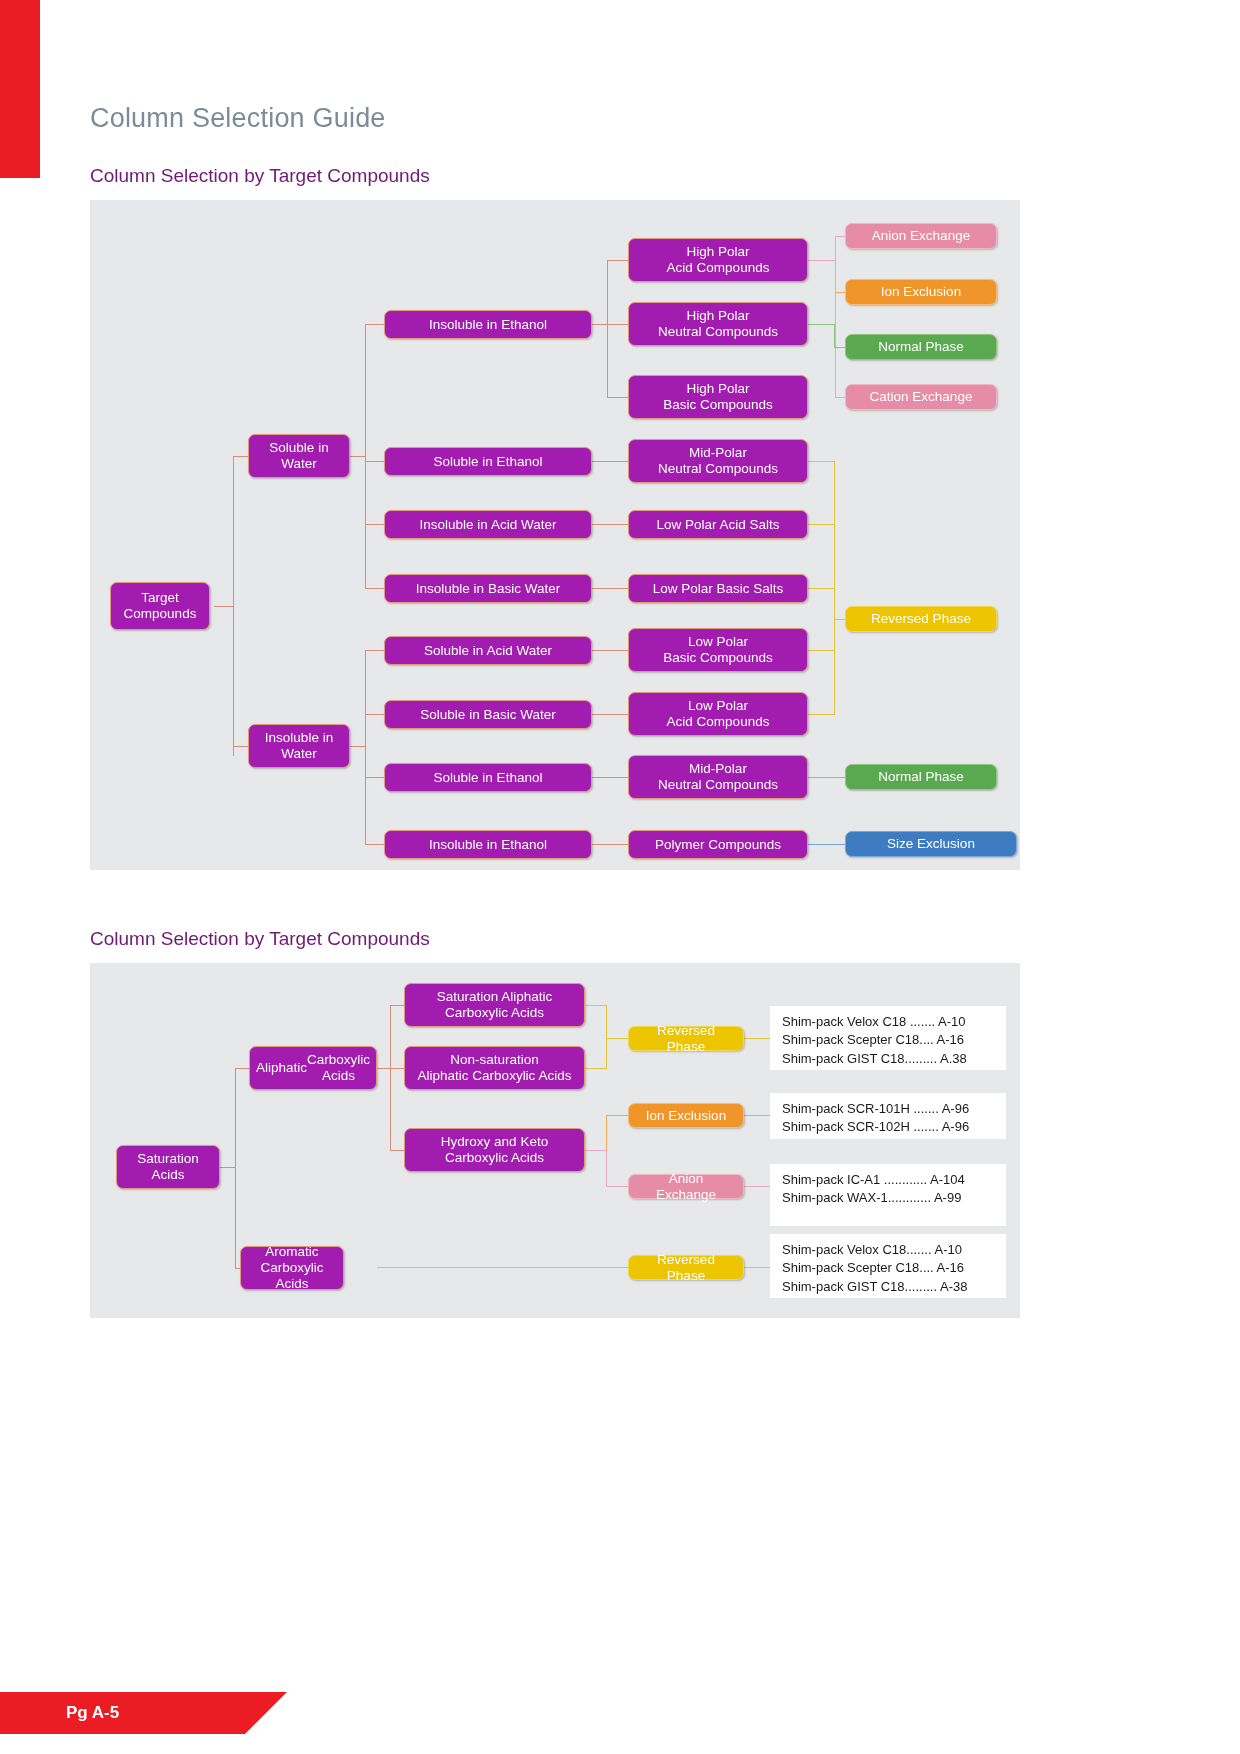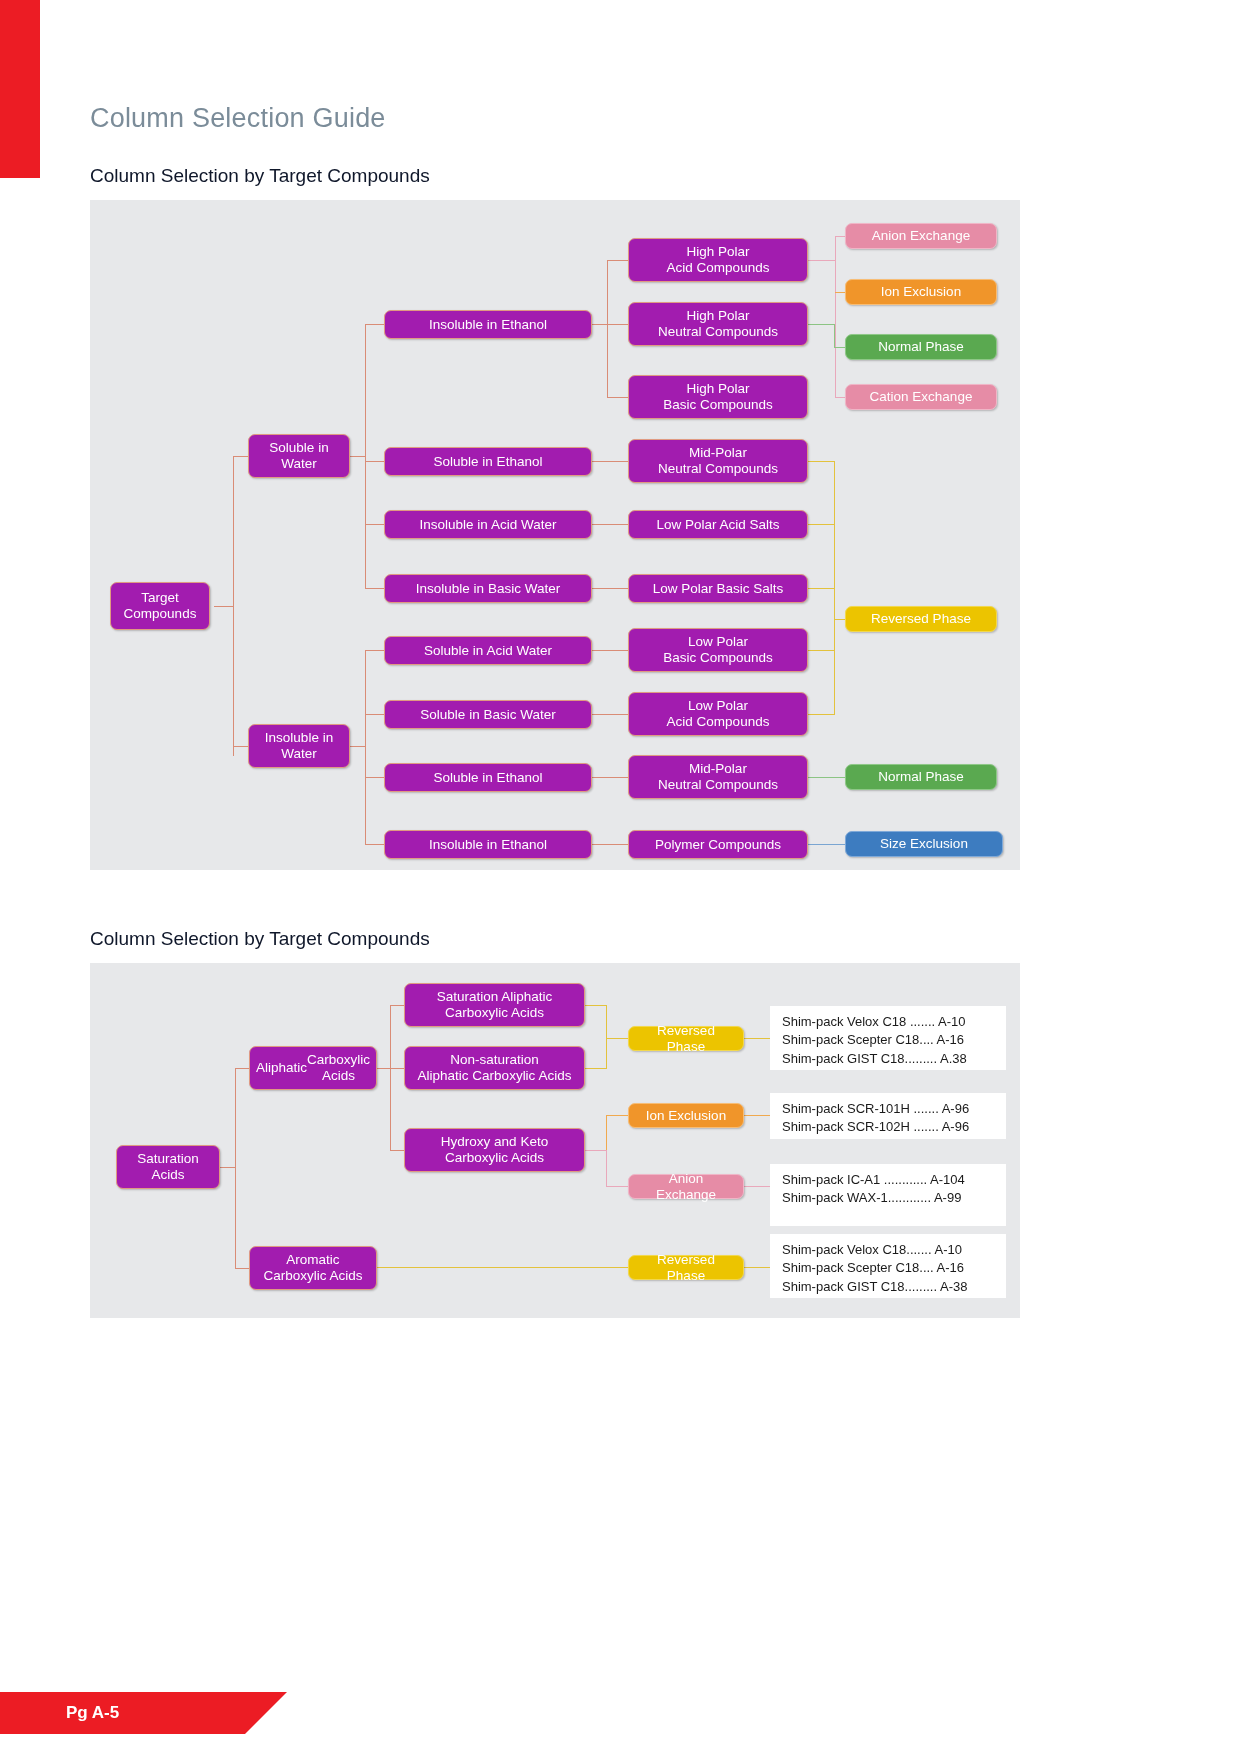--- a/index.html
+++ b/index.html
@@ -6,21 +6,21 @@
   body{
     width:1240px;height:1754px;position:relative;background:#ffffff;
     font-family:"Liberation Sans",sans-serif;overflow:hidden;
   }
   .red-tab{position:absolute;left:0;top:0;width:40px;height:178px;background:#ec1c24;}
   .page-title{
     position:absolute;left:90px;top:103px;font-size:27px;color:#7b8c99;
     font-weight:400;letter-spacing:.2px;
   }
   .section-title{
-    position:absolute;left:90px;font-size:19px;color:#0f172a;font-weight:400;
+    position:absolute;left:90px;font-size:19px;color:#701a75;font-weight:400;
   }
   #sec1-title{top:165px;}
   #sec2-title{top:928px;}
 
   .panel{position:absolute;background:#e7e8ea;}
   #panel1{left:90px;top:200px;width:930px;height:670px;}
   #panel2{left:90px;top:963px;width:930px;height:355px;}
 
   
   .node{
@@ -180,21 +180,21 @@
   <span>Neutral Compounds</span>
 </div>
 <div class="node n-red" style="left:628px;top:830px;width:180px;height:29px;">Polymer Compounds</div>
 
 <div class="node n-pink" style="left:845px;top:223px;width:152px;height:26px;">Anion Exchange</div>
 <div class="node n-orange" style="left:845px;top:279px;width:152px;height:26px;">Ion Exclusion</div>
 <div class="node n-green" style="left:845px;top:334px;width:152px;height:26px;">Normal Phase</div>
 <div class="node n-pink" style="left:845px;top:384px;width:152px;height:26px;">Cation Exchange</div>
 <div class="node n-yellow" style="left:845px;top:606px;width:152px;height:26px;">Reversed Phase</div>
 <div class="node n-green" style="left:845px;top:764px;width:152px;height:26px;">Normal Phase</div>
-<div class="node n-blue" style="left:845px;top:831px;width:158px;height:26px;">Size Exclusion</div>
+<div class="node n-blue" style="left:845px;top:831px;width:172px;height:26px;">Size Exclusion</div>
 
 <div class="section-title" id="sec2-title">Column Selection by Target Compounds</div>
 <div class="panel" id="panel2"></div>
 
 <div class="conn h" style="left:220px;top:1167px;width:16px;"></div>
 <div class="conn v" style="left:235px;top:1068px;height:200px;"></div>
 <div class="conn h" style="left:235px;top:1068px;width:14px;"></div>
 <div class="conn h" style="left:235px;top:1268px;width:14px;"></div>
 
 <div class="conn h" style="left:377px;top:1068px;width:14px;"></div>
@@ -225,21 +225,21 @@
 
 <div class="node n-red" style="left:116px;top:1145px;width:104px;height:44px;flex-direction:column;">
   <span>Saturation</span>
   <span>Acids</span>
 </div>
 
 <div class="node n-red" style="left:249px;top:1046px;width:128px;height:44px;flex-direction:row;">
   <span>Aliphatic</span>
   <span>Carboxylic Acids</span>
 </div>
-<div class="node n-red" style="left:249px;top:1246px;width:128px;height:44px;flex-direction:column;text-align:right;">
+<div class="node n-red" style="left:240px;top:1246px;width:104px;height:44px;flex-direction:column;">
   <span>Aromatic</span>
   <span>Carboxylic Acids</span>
 </div>
 
 <div class="node n-red" style="left:404px;top:983px;width:181px;height:44px;flex-direction:column;">
   <span>Saturation Aliphatic</span>
   <span>Carboxylic Acids</span>
 </div>
 <div class="node n-red" style="left:404px;top:1046px;width:181px;height:44px;flex-direction:column;">
   <span>Non-saturation</span>

